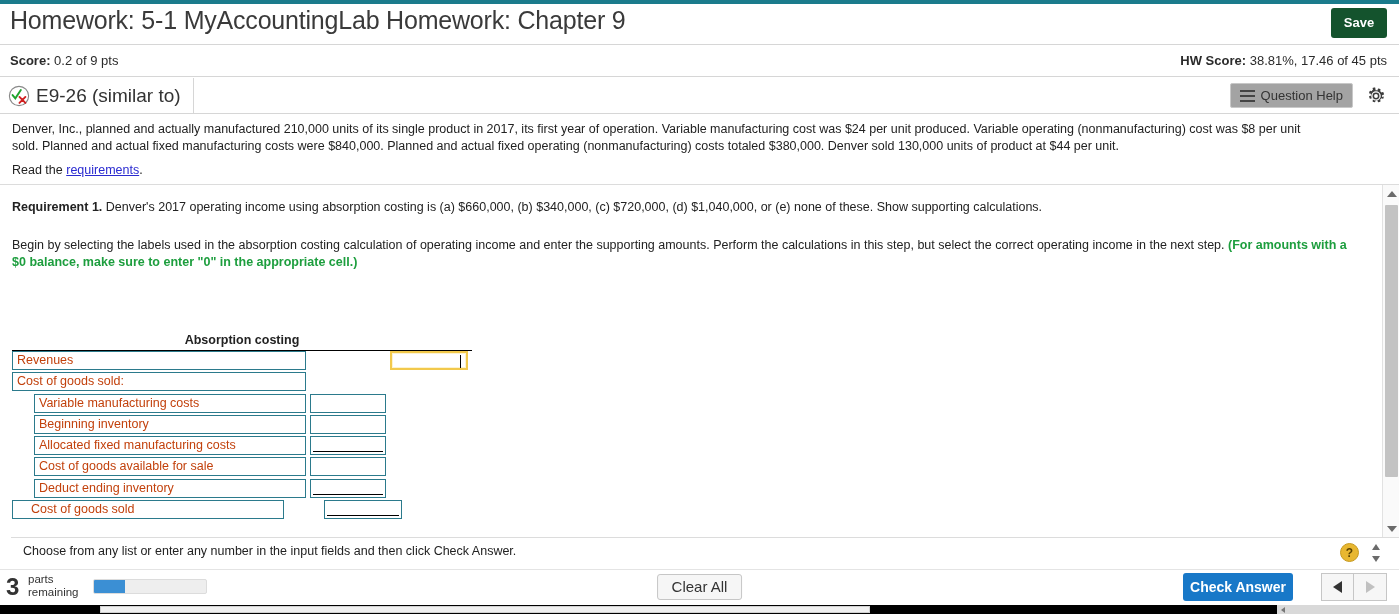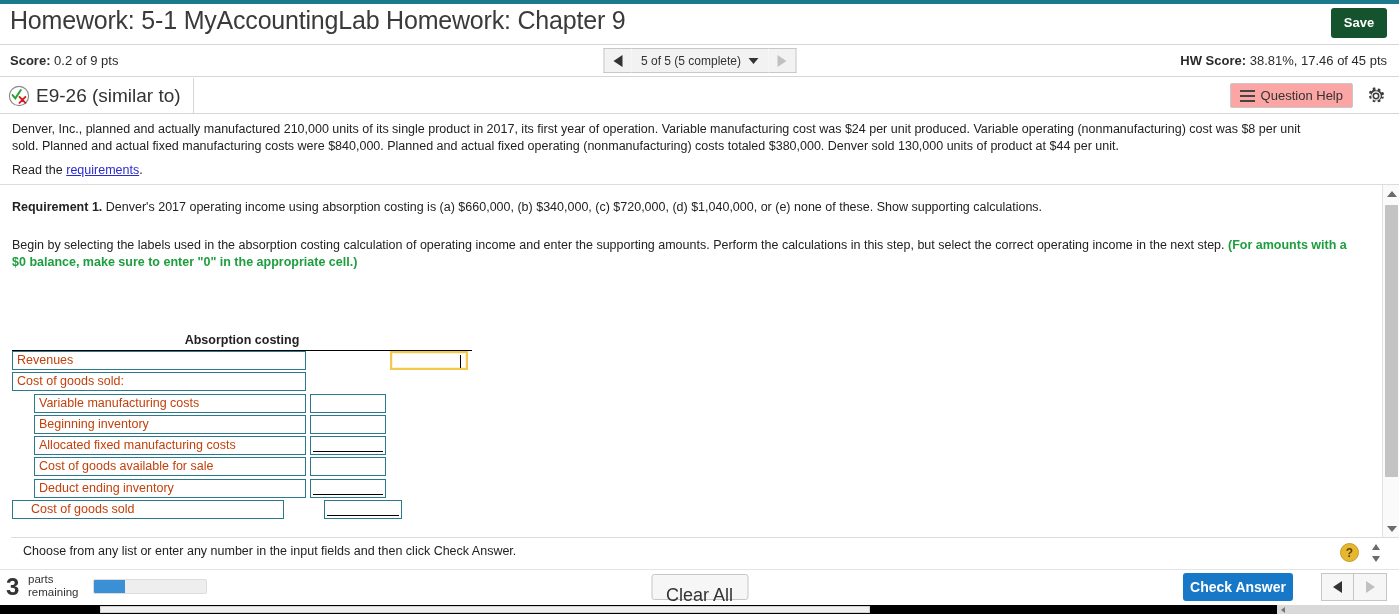--- a/index.html
+++ b/index.html
@@ -92,21 +92,21 @@
   }
   .ex-left {
     position: absolute; left: 0; top: 0; height: 35px;
     display: flex; align-items: center; padding: 0 12px 0 8px;
     border-right: 1px solid #d6d6d6;
   }
   .ex-icon { width: 22px; height: 22px; margin-right: 6px; flex: 0 0 auto; }
   .ex-label { font-size: 19px; color: #333; white-space: nowrap; }
   .qhelp {
     position: absolute; right: 46px; top: 5px;
-    height: 25px; border: 1px solid #c8c8c8; background: #fca5a5;
+    height: 25px; border: 1px solid #c8c8c8; background: #a3a3a3;
     display: flex; align-items: center; gap: 6px;
     padding: 0 9px; font-size: 13px; color: #333;
     cursor: pointer; border-radius: 2px; margin-left: 48px;
   }
   .list-icon { display:inline-block; width: 15px; height: 12px; position: relative; }
   .list-icon i {
     position:absolute; left:0; width:15px; height:2px; background:#444; display:block;
   }
   .list-icon i:nth-child(1){ top:0; }
   .list-icon i:nth-child(2){ top:5px; }
@@ -249,23 +249,23 @@
     font-size: 11.5px; color: #333; line-height: 13px;
   }
   .pbar {
     position: absolute; left: 93px; top: 9px;
     width: 114px; height: 15px; background: #eee;
     border: 1px solid #dcdcdc; border-radius: 2px; overflow: hidden;
   }
   .pbar-fill { height: 100%; background: #3b8fd4; }
   .clear-all {
     position: absolute; left: 50%; transform: translateX(-50%); top: 4px;
-    padding: 8px 14px; height: 26px; line-height: 24px;
+    padding: 0 14px; height: 26px; line-height: 24px;
     background: #f6f6f6; border: 1px solid #c6c6c6; border-radius: 3px;
-    font-size: 18px; color: #333; cursor: pointer;
+    font-size: 15px; color: #333; cursor: pointer;
     font-family: "Liberation Sans", sans-serif;
   }
   .check-ans {
     position: absolute; right: 106px; top: 3px;
     width: 110px; height: 28px; line-height: 28px; text-align: center;
     background: #1878c8; color: #fff; border: none; border-radius: 3px;
     font-size: 14px; font-weight: bold; cursor: pointer;
     font-family: "Liberation Sans", sans-serif;
   }
   .nav-pair { position: absolute; right: 12px; top: 3px; display: flex; height: 28px; }
@@ -304,32 +304,20 @@
     <div class="hw-title">Homework: 5-1 MyAccountingLab Homework: Chapter 9</div>
     <div class="save-btn">Save</div>
   </div>
 
   <div class="score-bar">
     <div class="score-text">
       <b>Score:</b>
       <span>0.2 of 9 pts</span>
     </div>
 
-    <div class="pager">
-      <div class="pager-btn left">
-        <div class="tri left"></div>
-      </div>
-      <div class="pager-label">
-        <span>5 of 5 (5 complete)</span>
-        <span class="caret-dn"></span>
-      </div>
-      <div class="pager-btn right">
-        <div class="tri right-dim"></div>
-      </div>
-    </div>
 
     <div class="hw-score">
       <b>HW Score:</b>
       <span>38.81%, 17.46 of 45 pts</span>
     </div>
   </div>
 
   <div class="ex-bar">
     <div class="ex-left">
       <svg class="ex-icon" viewBox="0 0 24 24">

